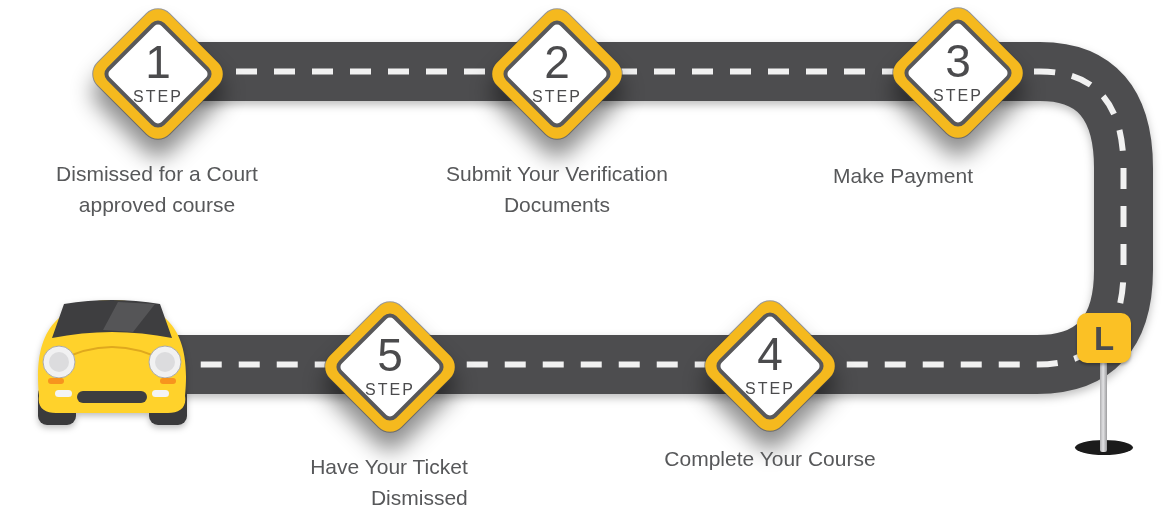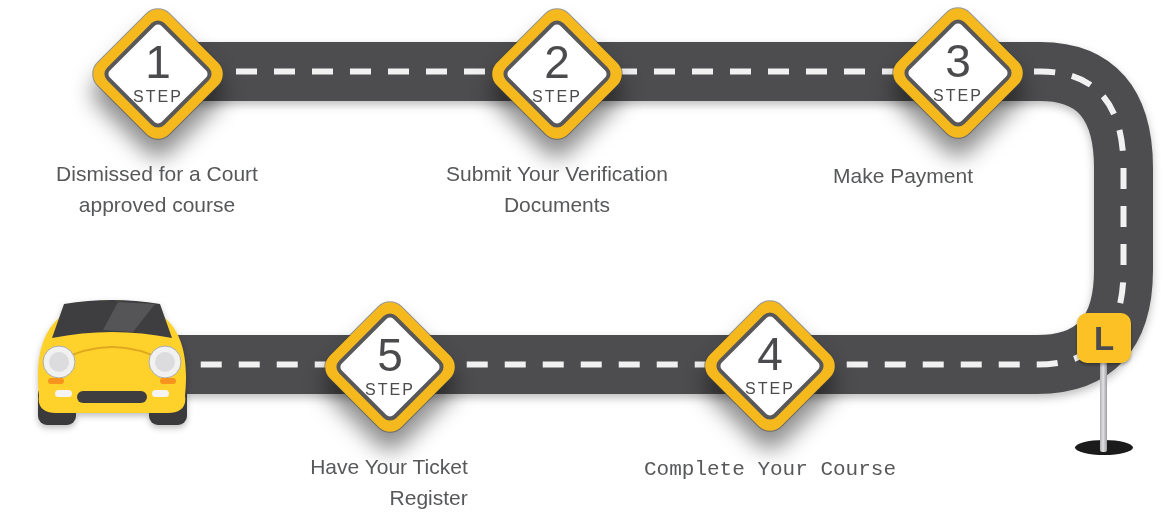--- a/index.html
+++ b/index.html
@@ -55,21 +55,21 @@
   
   .caption{
     position:absolute;transform:translateX(-50%);
     text-align:center;font-size:21px;line-height:31px;
     color:var(--caption-gray);
   }
   .caption div{white-space:nowrap;}
   .caption-1{left:157px;top:158px;}
   .caption-2{left:557px;top:158px;}
   .caption-3{left:903px;top:160px;}
-  .caption-4{left:770px;top:454px;font-family:Liberation Mono, monospace;}
+  .caption-4{left:770px;top:443px;}
   .caption-5{left:389px;top:451px;text-align:right;}
 
   
   .finish-shadow{
     position:absolute;left:1075px;top:440px;width:58px;height:15px;
     border-radius:50%;background:var(--shadow-dark);
   }
   .finish-pole{
     position:absolute;left:1100px;top:360px;width:7px;height:92px;
     background:linear-gradient(to right,#aeaeb0,#e2e2e4 45%,#9c9c9e);
@@ -204,16 +204,16 @@
   <div class="caption caption-3">
     <div>Make Payment</div>
     <div></div>
   </div>
   <div class="caption caption-4">
     <div>Complete Your Course</div>
     <div></div>
   </div>
   <div class="caption caption-5">
     <div>Have Your Ticket</div>
-    <div>Register</div>
+    <div>Dismissed</div>
   </div>
 
 </div>
 
 </body></html>

